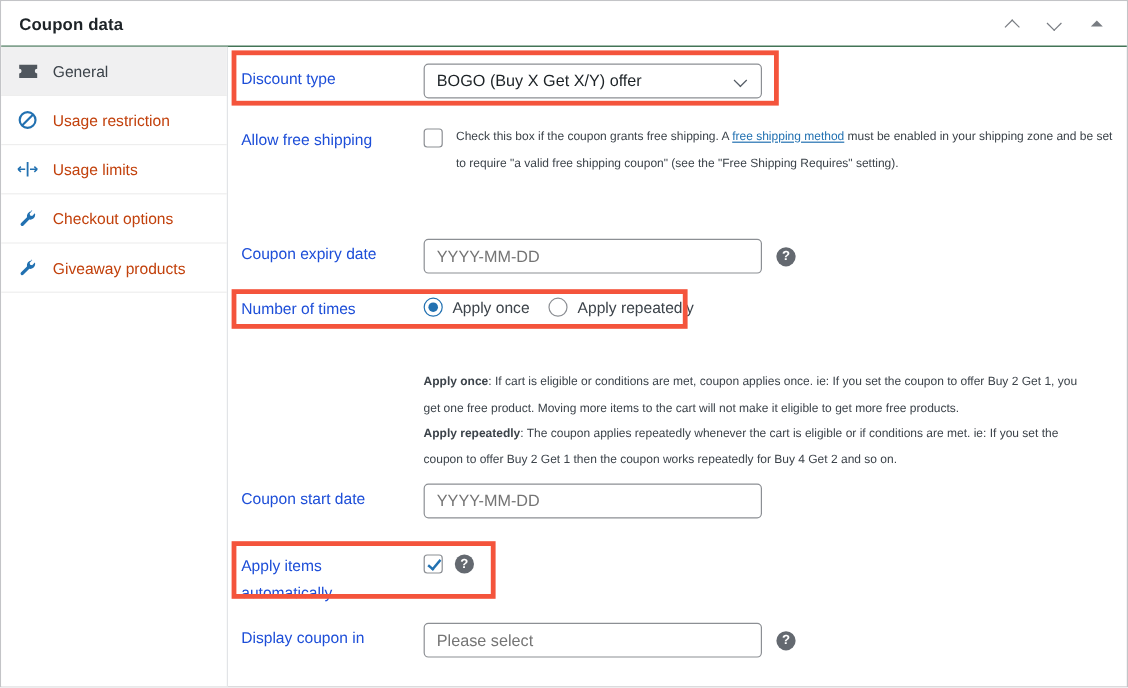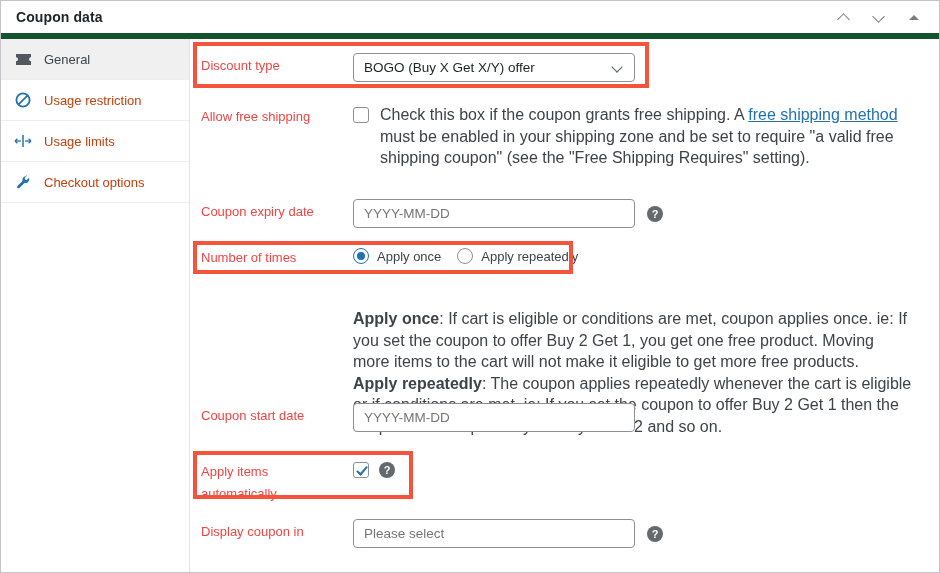--- a/index.html
+++ b/index.html
@@ -24,21 +24,21 @@
     box-sizing: border-box;
     display: flex;
     flex-direction: column;
     position: relative;
   }
 
   
   .panel-header {
     height: 38px;
     min-height: 38px;
-    border-bottom: 6px solid #14532d;
+    border-bottom: 1px solid #14532d;
     display: flex;
     align-items: center;
     justify-content: space-between;
     padding: 0 14px 0 15px;
     box-sizing: border-box;
     background: #fff;
   }
   .panel-title {
     font-size: 14px;
     font-weight: bold;
@@ -135,21 +135,21 @@
   .field-row {
     display: flex;
     align-items: flex-start;
     padding: 0 0 0 11px;
     position: relative;
   }
   .field-label {
     width: 152px;
     min-width: 152px;
     font-size: 13px;
-    color: #ef4444;
+    color: #1d4ed8;
     line-height: 17px;
     padding-top: 4px;
   }
   .field-ctrl {
     flex: 1;
     display: flex;
     align-items: flex-start;
     position: relative;
   }
 
@@ -243,21 +243,21 @@
   .radio.on::after {
     content: "";
     position: absolute;
     left: 3px; top: 3px;
     width: 8px; height: 8px;
     border-radius: 50%;
     background: #2271b1;
   }
 
   .desc-text {
-    font-size: 16px;
+    font-size: 10px;
     color: #3c434a;
     line-height: 21.5px;
     max-width: 560px;
   }
   .lnk { color: #2271b1; text-decoration: underline; cursor: pointer; }
   .bold { font-weight: bold; }
 
   
   .hl {
     position: absolute;
@@ -328,20 +328,28 @@
 
       <div class="side-item">
         <span class="side-ico">
           <svg width="15" height="15" viewBox="0 0 16 16">
             <path d="M11.1 1.2a4.3 4.3 0 00-4.2 5.2L1.5 11.8a1.5 1.5 0 002.1 2.1l5.4-5.4a4.3 4.3 0 005.2-4.2c0-.5-.1-1-.3-1.4l-2.4 2.4-1.8-.4-.4-1.8 2.4-2.4c-.4-.2-.9-.3-1.4-.3z" fill="#2271b1"></path>
           </svg>
         </span>
         <span class="side-label">Checkout options</span>
       </div>
 
+      <div class="side-item">
+        <span class="side-ico">
+          <svg width="15" height="15" viewBox="0 0 16 16">
+            <path d="M11.1 1.2a4.3 4.3 0 00-4.2 5.2L1.5 11.8a1.5 1.5 0 002.1 2.1l5.4-5.4a4.3 4.3 0 005.2-4.2c0-.5-.1-1-.3-1.4l-2.4 2.4-1.8-.4-.4-1.8 2.4-2.4c-.4-.2-.9-.3-1.4-.3z" fill="#2271b1"></path>
+          </svg>
+        </span>
+        <span class="side-label">Giveaway products</span>
+      </div>
 
     </div>
 
     <div class="content">
 
       <div class="field-row abs" style="top:14px; left:0; width:100%;">
         <div class="field-label">Discount type</div>
         <div class="field-ctrl">
           <div class="sel-wrap">
             <div class="sel-input">BOGO (Buy X Get X/Y) offer</div>

